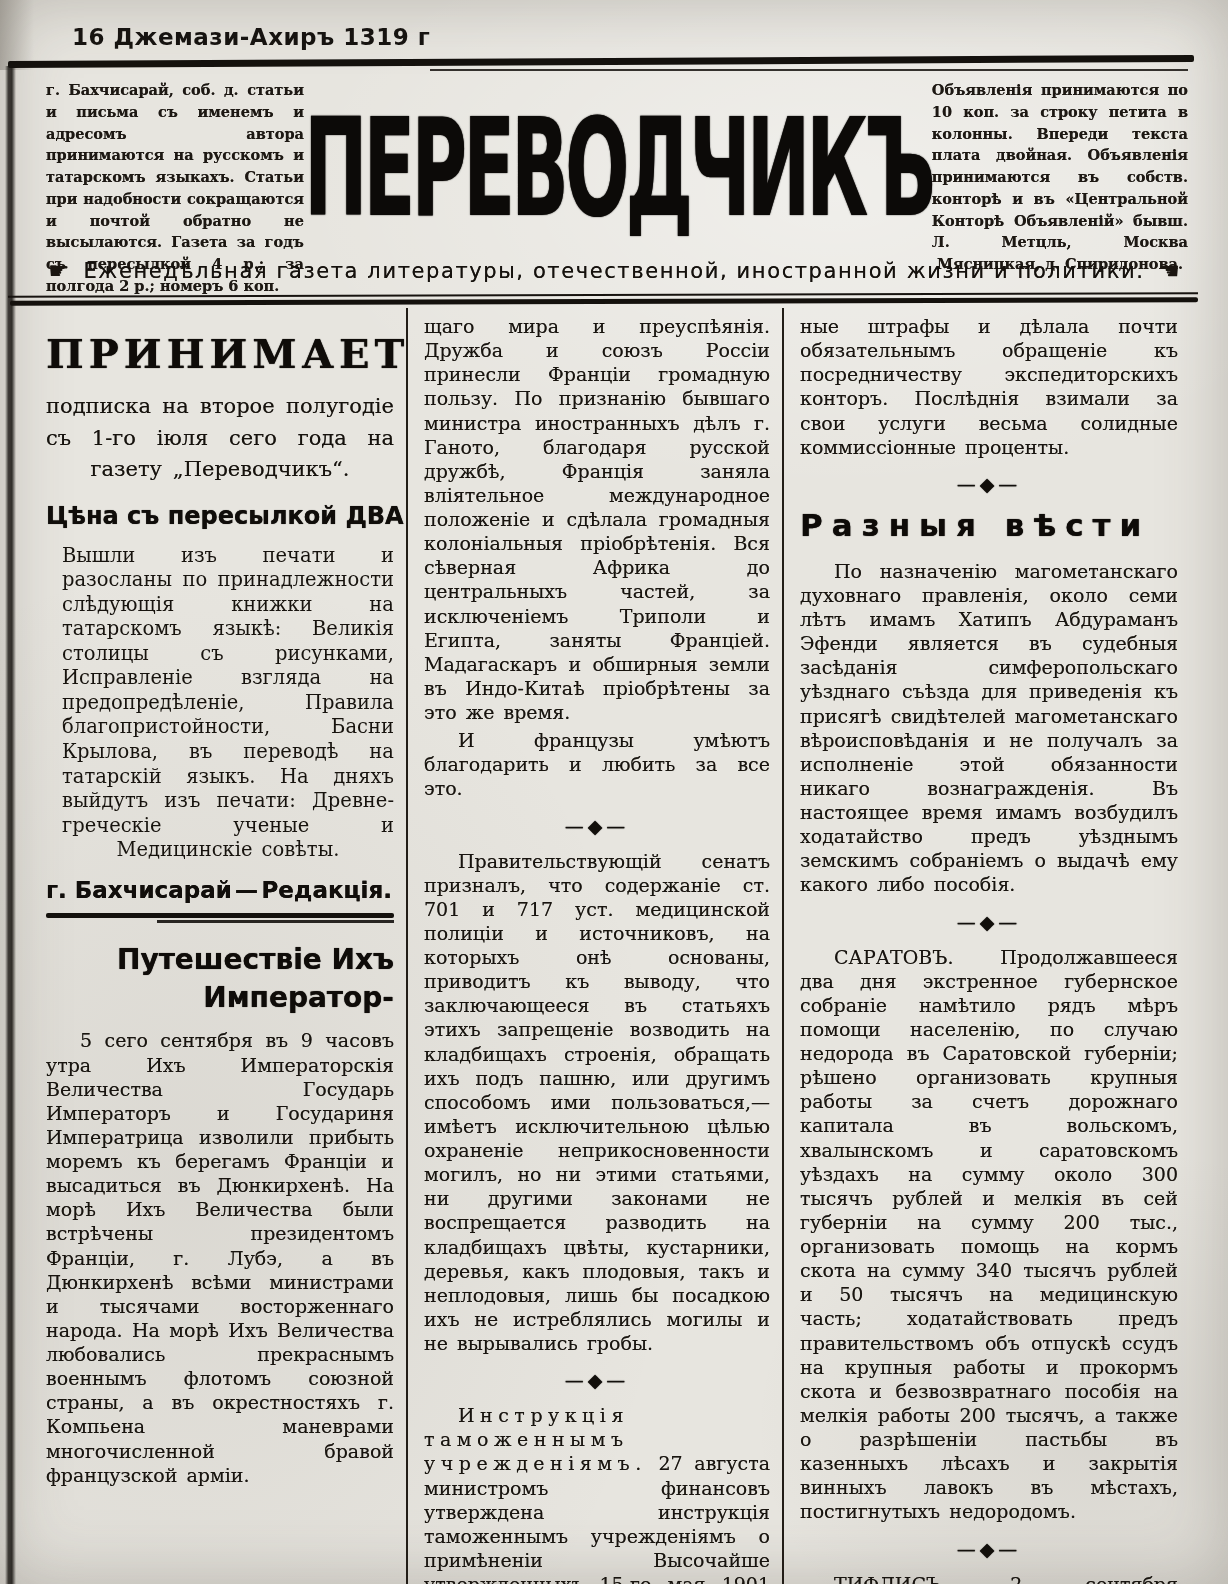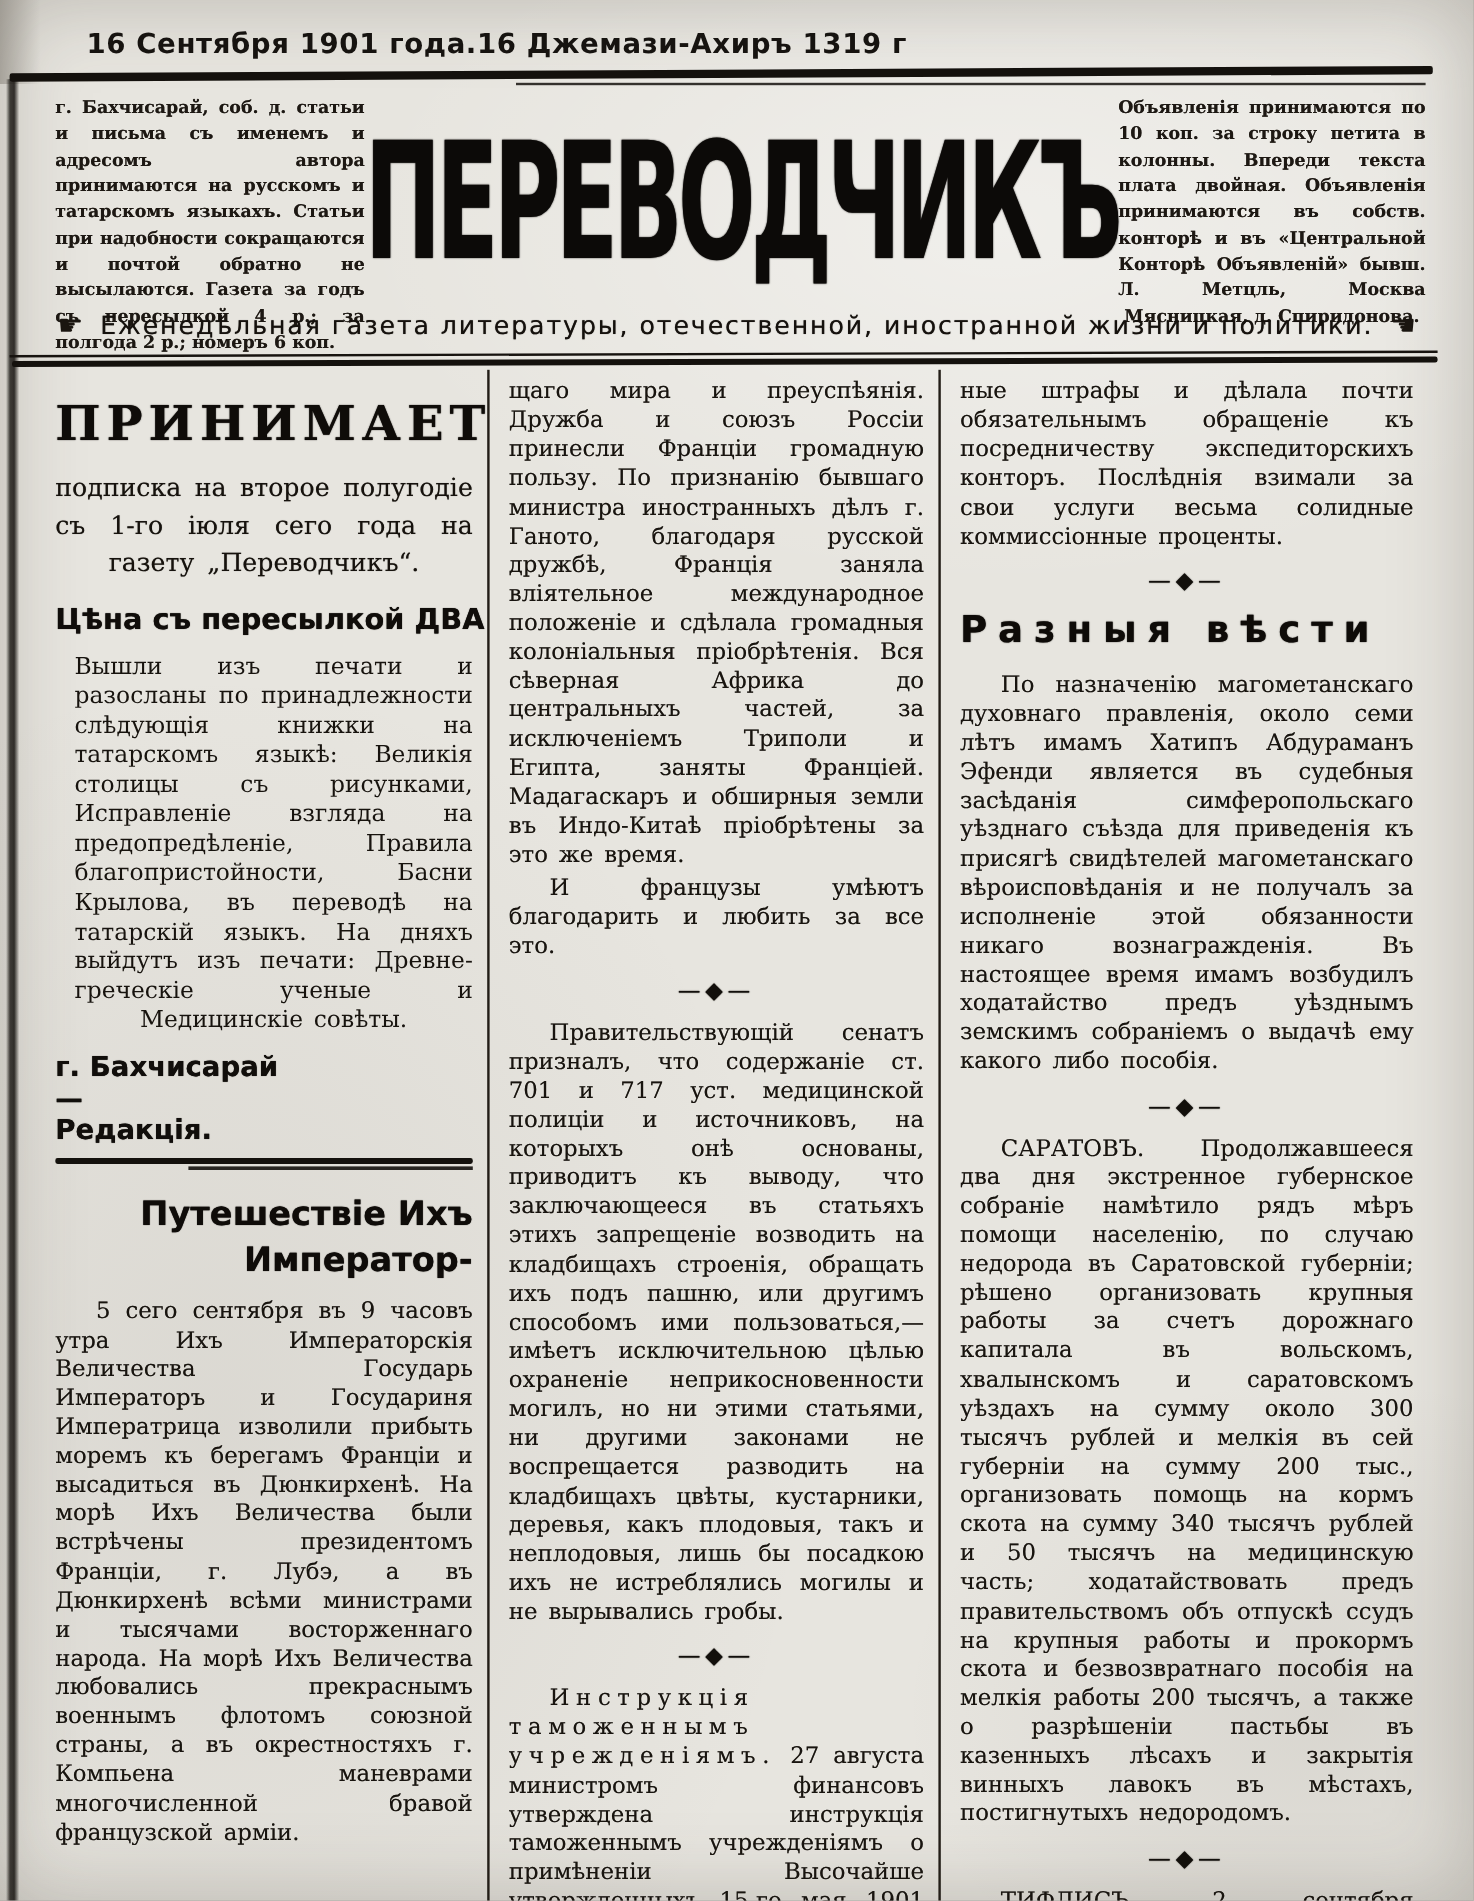--- a/index.html
+++ b/index.html
@@ -101,21 +101,21 @@
     font-family:"DejaVu Sans", sans-serif;font-weight:bold;font-size:24px;
     margin:6px 0 14px 0;white-space:nowrap;color:#100d0a;text-shadow:0 0 .7px #100d0a;
   }
   .books-notice{
     font-size:19.5px;line-height:1.26;text-align:justify;text-align-last:center;
     word-spacing:.14em;margin:0 0 14px 16px;
   }
   .place-row{
     display:flex;justify-content:space-between;align-items:baseline;
     font-family:"DejaVu Sans", sans-serif;font-weight:bold;font-size:23px;
-    margin:10px 2px 10px 0;color:#110e0b;text-shadow:0 0 .6px #110e0b;flex-direction:column;
+    margin:10px 2px 10px 0;color:#110e0b;text-shadow:0 0 .6px #110e0b;
   }
   .rule-d{height:5px;background:#14110d;margin:0;border-radius:2px;}
   .rule-d2{height:3px;background:#14110d;margin:2px 0 0 32%;opacity:.9;}
   .article-title{
     font-family:"DejaVu Sans", sans-serif;font-weight:bold;font-size:28px;line-height:1.35;
     text-align:right;margin:18px 0 12px 0;color:#0f0c09;text-shadow:0 0 .8px #0f0c09;
   }
   .article-title span{display:block;}
 
   
@@ -128,21 +128,20 @@
   }
 </style>
 </head>
 <body>
 
 <div class="page">
   <div class="edge-strip-top"></div>
   <div class="edge-strip"></div>
 
   <header class="dateline">
-    <span class="dl-left">16 Сентября 1901 года.</span>
     <span class="dl-right">16 Джемази-Ахиръ 1319 г</span>
   </header>
   <div class="rule-a"></div>
   <div class="rule-a2"></div>
 
   <section class="masthead">
     <div class="notice nl">г. Бахчисарай, соб. д. статьи и письма съ именемъ и адресомъ автора принимаются на русскомъ и татарскомъ языкахъ. Статьи при надобности сокращаются и почтой обратно не высылаются. Газета за годъ съ пересылкой 4 р.; за полгода 2 р.; номеръ 6 коп.</div>
     <div class="mast-title-wrap">
       <span class="mast-title">ПЕРЕВОДЧИКЪ</span>
     </div>

